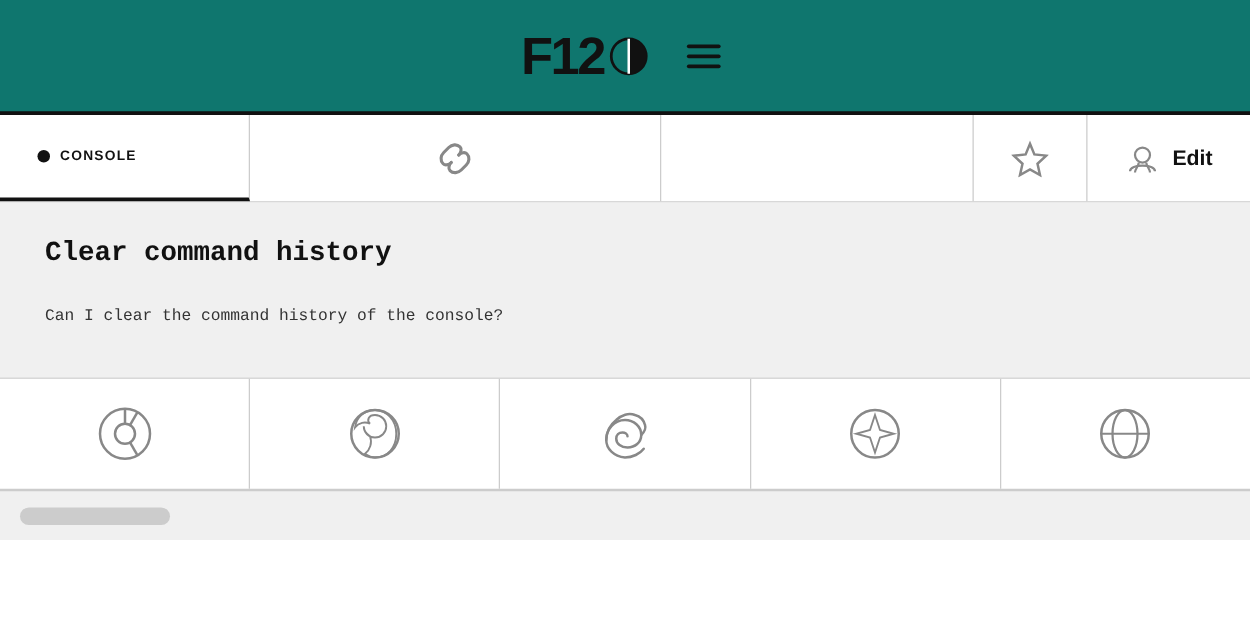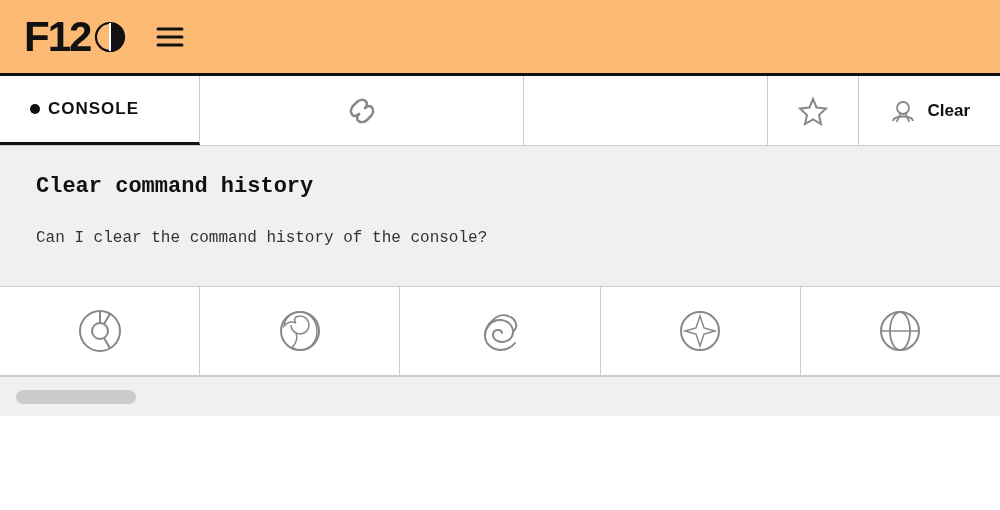--- a/index.html
+++ b/index.html
@@ -8,25 +8,25 @@
       background: #fff;
       width: 1000px;
       height: 510px;
       overflow: hidden;
     }
 
     
     .header {
       display: flex;
       align-items: center;
-      justify-content: flex-start;
+      justify-content: center;
       padding: 0 24px;
-      height: 76px;
+      height: 92px;
       border-bottom: 3px solid #111;
-      background: #fdba74;
+      background: #0f766e;
     }
     .logo {
       font-size: 42px;
       font-weight: 900;
       letter-spacing: -2px;
       color: #111;
       font-family: 'Arial Black', Arial, sans-serif;
     }
     .header-right {
       display: flex;
@@ -70,21 +70,21 @@
       cursor: pointer;
     }
     .tab-dot {
       width: 10px;
       height: 10px;
       border-radius: 50%;
       background: #111;
       flex-shrink: 0;
     }
     .tab-label {
-      font-size: 17px;
+      font-size: 11px;
       font-weight: 800;
       letter-spacing: 1px;
       color: #111;
       text-transform: uppercase;
     }
     .tab-link {
       display: flex;
       align-items: center;
       justify-content: center;
       padding: 0 40px;
@@ -138,21 +138,21 @@
     }
     .content-title {
       font-family: 'Courier New', Courier, monospace;
       font-size: 22px;
       font-weight: 700;
       color: #111;
       margin-bottom: 30px;
     }
     .content-body {
       font-family: 'Courier New', Courier, monospace;
-      font-size: 16px;
+      font-size: 13px;
       font-weight: 400;
       color: #333;
     }
 
     
     .browser-row {
       display: flex;
       align-items: stretch;
       border-top: 1px solid #ccc;
       border-bottom: 1px solid #ccc;
@@ -237,21 +237,21 @@
     </svg>
   </div>
   <div class="tab-edit">
 
     <svg viewBox="0 0 28 28" fill="none" stroke="#888" stroke-width="1.8">
       <circle cx="14" cy="11" r="6"></circle>
       <path d="M4 24 C4 18 24 18 24 24"></path>
       <path d="M11 17 C11 20 8 22 8 25"></path>
       <path d="M17 17 C17 20 20 22 20 25"></path>
     </svg>
-    <span class="tab-edit-label">Clear</span>
+    <span class="tab-edit-label">Edit</span>
   </div>
 </div>
 
 <div class="content">
   <div class="content-title">Clear command history</div>
   <div class="content-body">Can I clear the command history of the console?</div>
 </div>
 
 <div class="browser-row">
 

